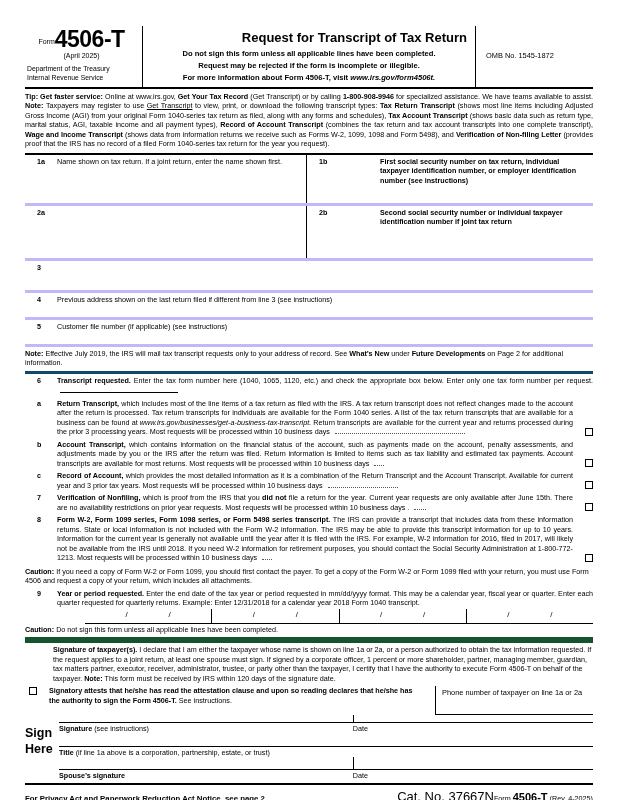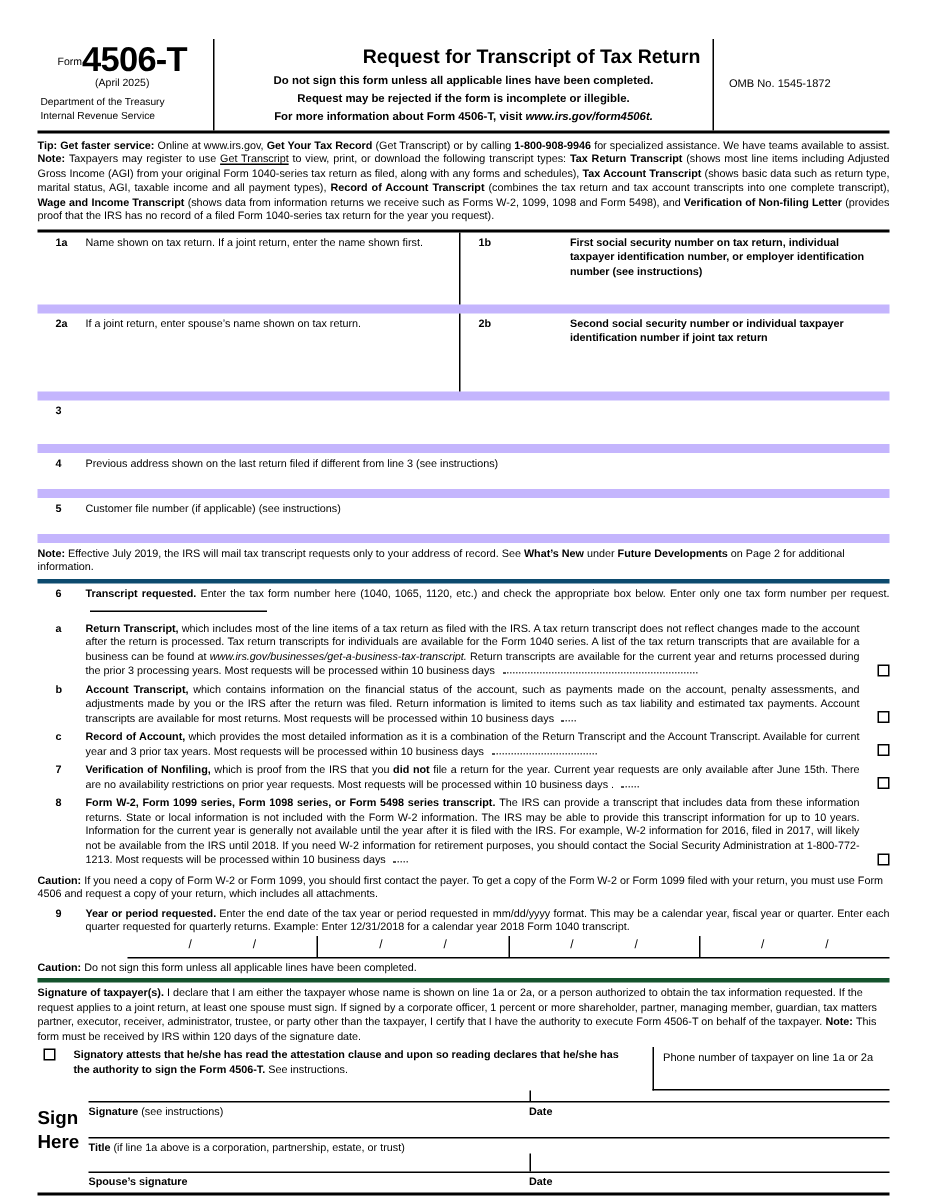--- a/index.html
+++ b/index.html
@@ -18,67 +18,67 @@
   .agency { font-size:6.8px; line-height:1.25; margin-top:5px; padding-left:2px; }
   .hdr-center { flex:1; text-align:center; padding:3px 8px 2px; }
   .hdr-title { font-size:13px; font-weight:bold; margin-bottom:2px;text-align:right; }
   .hdr-sub { font-size:7.6px; font-weight:bold; line-height:1.6; }
   .hdr-right { flex:0 0 118px; border-left:1.5px solid #000; font-size:7.4px; display:flex; align-items:center; padding-left:10px; }
 
   
   .tip { padding:3px 0 4px; border-bottom:2px solid #000; text-align:justify; }
 
   
-  .frow { display:flex; border-bottom:6px solid #c4b5fd; }
+  .frow { display:flex; border-bottom:3px solid #c4b5fd; }
   .fcell { display:flex; padding-top:2px; }
   .cell-l { flex:0 0 281px; }
   .cell-r { flex:1; border-left:1px solid #000;gap:41px; }
   .no { flex:0 0 16px; margin-left:12px; font-weight:bold; }
   .txt { flex:1; padding:0 6px 0 4px; }
   .b-txt { font-weight:bold; }
   .h48 { min-height:48px; } .h52 { min-height:52px; } .h29 { min-height:29px; } .h24 { min-height:24px; }
 
   .noteblock { padding:2px 0 3px; border-bottom:3px solid #0c4a6e; }
 
   
   .items { padding-top:2px; }
   .item { display:flex; margin-bottom:3px; }
   .item .body { flex:1; text-align:justify; padding-left:4px; }
   .item .cbcol { flex:0 0 20px; display:flex; align-items:flex-end; justify-content:flex-end; padding-bottom:1px; }
   .cb { width:8px; height:8px; border:1px solid #000; display:inline-block; background:#fff; }
   .leader { display:inline-block; border-bottom:1.5px dotted #555; height:6px; margin-left:5px; }
   .blank { display:inline-block; width:118px; border-bottom:1px solid #000; height:8px; margin-left:3px; }
 
   .caution { padding:1px 0 3px; }
-  .rule-b { border-bottom:3px solid #14532d; }
+  .rule-b { border-bottom:6px solid #14532d; }
 
   .dategrid { display:flex; margin-left:60px; border-bottom:1px solid #000; height:15px; margin-top:1px; }
   .datecell { flex:1; display:flex; justify-content:space-evenly; align-items:center; font-size:8px; }
   .datecell + .datecell { border-left:1px solid #000; }
 
-  .sig-para { padding:2px 0 2px; }
+  .sig-para { padding:2px 0 2px;margin-left:28px; }
 
   
   .attest { display:flex; margin-top:1px; }
   .attest-left { flex:1; display:flex; padding-right:10px; }
   .attest-cbcol { flex:0 0 24px; padding-left:4px; padding-top:1px; }
   .attest-text { flex:1; }
   .phonebox { flex:0 0 158px; border-left:1px solid #000; border-bottom:1px solid #000; padding:2px 2px 16px 6px; font-size:7.4px; line-height:1.35; }
 
   
   .sign-wrap { display:flex; }
   .sign-label { flex:0 0 34px; font-size:12.5px; font-weight:bold; line-height:1.3; padding-top:10px; }
   .sign-rows { flex:1; }
   .write { display:flex; }
   .write .wl { flex:1; }
   .write .wr { flex:0 0 45%; border-left:1px solid #000; }
   .write.nodiv .wr { border-left:none; }
   .labels { display:flex; border-top:1px solid #000; padding-top:1px; }
   .labels .ll { flex:1; }
-  .labels .lr { flex:0 0 45%; font-weight:bold; }
+  .labels .lr { flex:0 0 45%; font-weight:normal; }
   .hw8 { height:7px; } .hw12 { height:12px; }
 
   
   .footer { display:flex; border-top:2px solid #000; margin-top:2px; padding-top:3px; align-items:baseline; }
   .f-priv { font-weight:bold; font-size:7.8px; flex:1; }
   .f-cat { font-size:13px; }
   .f-form { font-size:7.2px; }
   .f-form .b { font-size:11px; }
 </style>
 </head>
@@ -115,21 +115,20 @@
       <span class="txt">Name shown on tax return. If a joint return, enter the name shown first.</span>
     </div>
     <div class="fcell cell-r h48">
       <span class="no">1b</span>
       <span class="txt b-txt">First social security number on tax return, individual taxpayer identification number, or employer identification number (see instructions)</span>
     </div>
   </div>
   <div class="frow">
     <div class="fcell cell-l h52">
       <span class="no">2a</span>
-      <span class="txt">If a joint return, enter spouse’s name shown on tax return.</span>
     </div>
     <div class="fcell cell-r h52">
       <span class="no">2b</span>
       <span class="txt b-txt">Second social security number or individual taxpayer identification number if joint tax return</span>
     </div>
   </div>
 
   <div class="frow">
     <div class="fcell h29" style="flex:1">
       <span class="no">3</span>

